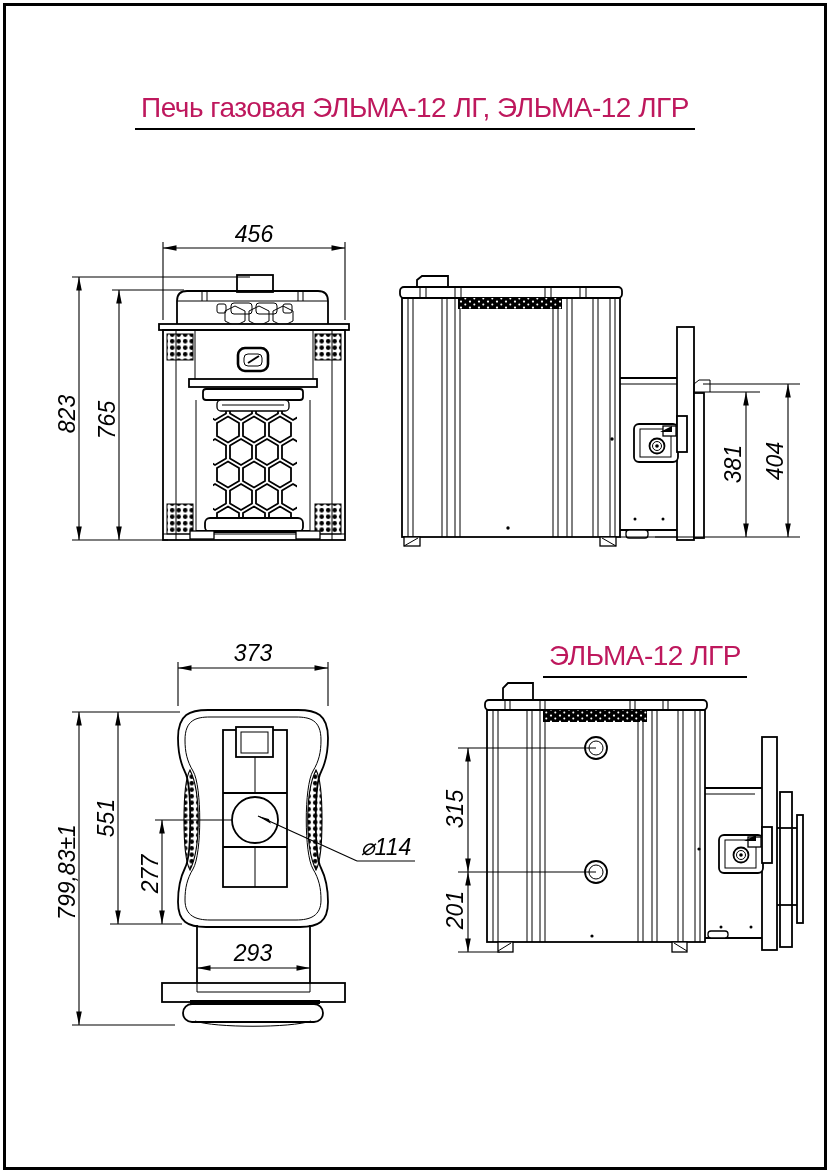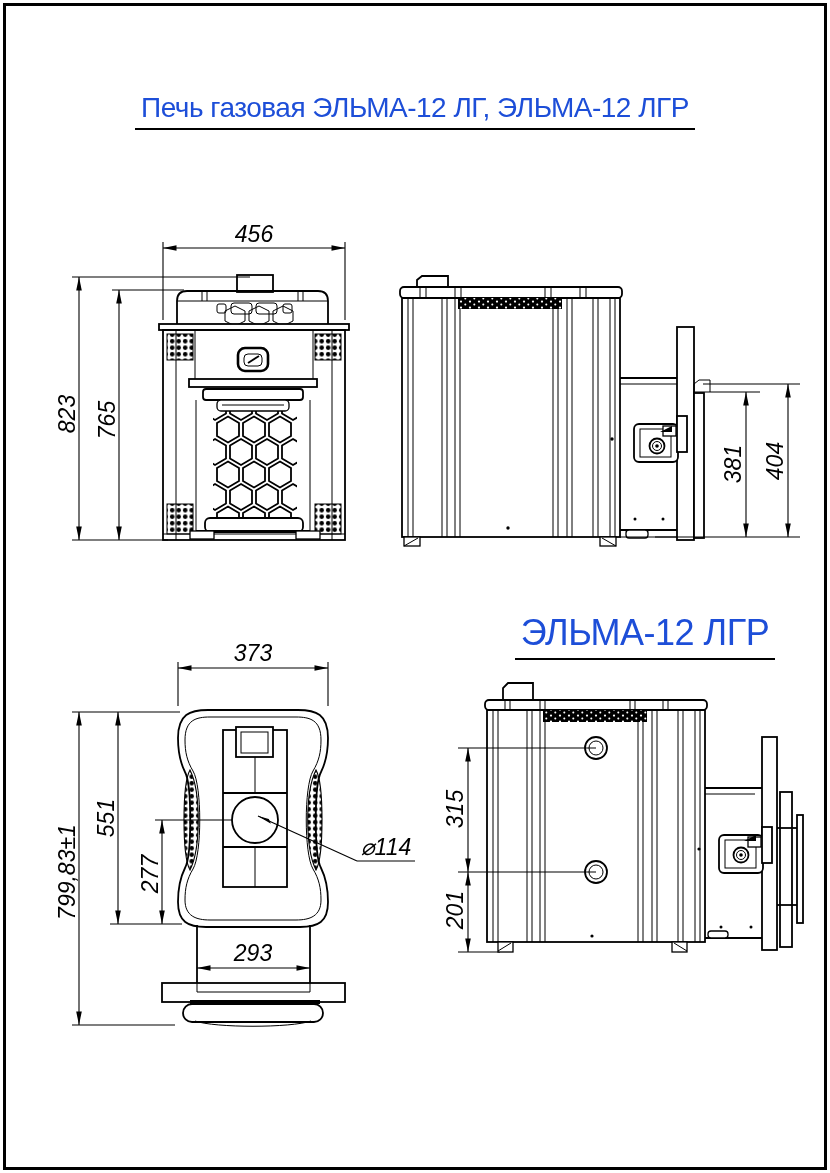--- a/index.html
+++ b/index.html
@@ -1,20 +1,20 @@
 <!DOCTYPE html>
 <html><head>
 <meta charset="utf-8">
 <style>
   html,body{margin:0;padding:0;background:#888;}
   .sheet{position:relative;width:830px;height:1173px;background:#fff;font-family:"Liberation Sans",sans-serif;overflow:hidden;}
   .frame{position:absolute;left:3px;top:3px;right:3px;bottom:3px;border:3px solid #000;pointer-events:none;}
-  .title,.subtitle{position:absolute;text-align:center;color:#1d4ed8;letter-spacing:-.5px;}
+  .title,.subtitle{position:absolute;text-align:center;color:#be185d;letter-spacing:-.5px;}
   .title{left:0;right:0;top:92px;font-size:28px;}
-  .subtitle{left:460px;width:370px;top:612px;font-size:36px;}
+  .subtitle{left:460px;width:370px;top:640px;font-size:28px;}
   .title span,.subtitle span{border-bottom:2px solid #000;padding:0 6px 5px;}
   svg{position:absolute;left:0;top:0;}
   .o{fill:none;stroke:#000;stroke-width:1.8;}
   .ow{fill:#fff;stroke:#000;stroke-width:1.8;}
   .t{fill:none;stroke:#000;stroke-width:1;}
   .tw{fill:#fff;stroke:#000;stroke-width:1.3;}
   .h{fill:none;stroke:#000;stroke-width:2.6;}
   .d{fill:none;stroke:#000;stroke-width:1.1;}
   .f{fill:#000;stroke:none;}
   text.dt{font-family:"Liberation Sans",sans-serif;font-style:italic;font-size:23px;fill:#000;stroke:none;}

